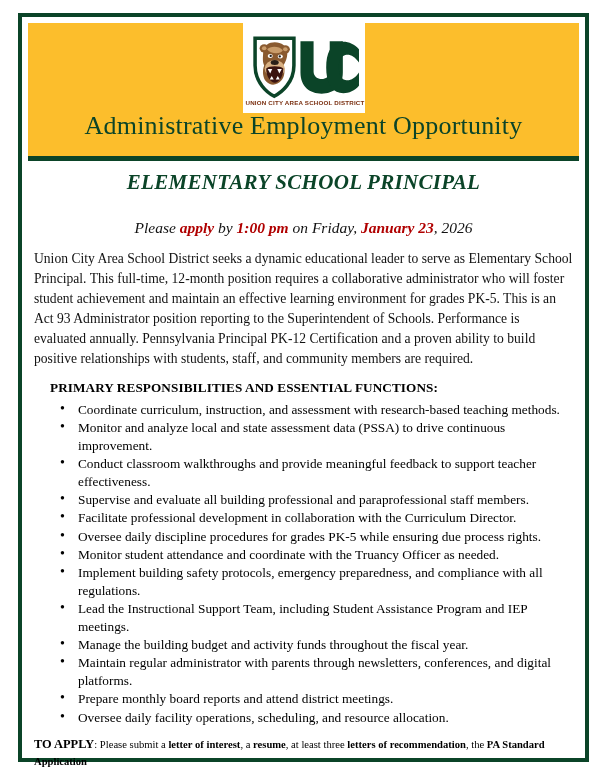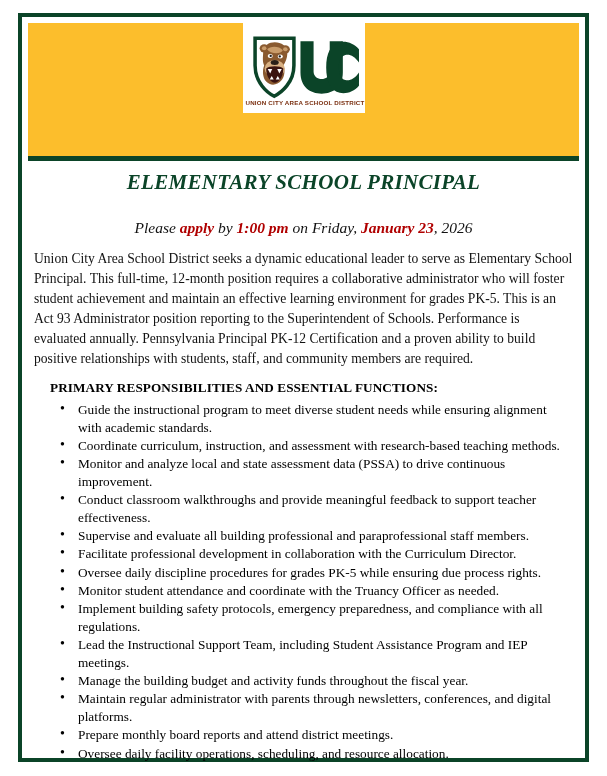--- a/index.html
+++ b/index.html
@@ -221,39 +221,39 @@
               <path d="M108 22 L134 22 L134 82 C134 92 142 97 150 97 C158 97 166 92 166 82
                        L166 22 L192 22 L192 84 C192 112 173 126 150 126 C127 126 108 112 108 84 Z" fill="#0b4428"></path>
 
               <path d="M224 38 C214 26 198 21 186 24 C168 28 159 46 159 74 C159 102 168 120 186 124
                        C198 127 214 122 224 110 L224 84 C216 96 206 101 197 99
                        C187 96 184 86 184 74 C184 62 187 52 197 49 C206 47 216 52 224 64 Z" fill="#0b4428"></path>
             </svg>
             <div class="logo-wordmark">UNION CITY AREA SCHOOL DISTRICT</div>
           </div>
         </div>
+        <div class="masthead-title">Administrative Employment Opportunity</div>
       </div>
       <div class="gold-underbar"></div>
 
       <div class="content">
 
         <div class="job-title">ELEMENTARY SCHOOL PRINCIPAL</div>
 
         <div class="deadline">
           <span>Please </span><b>apply</b><span> by </span><b>1:00 pm</b><span> on Friday, </span><b>January 23</b><span>, 2026</span>
         </div>
 
         <div class="para">Union City Area School District seeks a dynamic educational leader to serve as Elementary School Principal.  This full-time, 12-month position requires a collaborative administrator who will foster student achievement and maintain an effective learning environment for grades PK-5.  This is an Act 93 Administrator position reporting to the Superintendent of Schools.  Performance is evaluated annually.  Pennsylvania Principal PK-12 Certification and a proven ability to build positive relationships with students, staff, and community members are required.</div>
 
         <div class="section-head">
           <b>PRIMARY RESPONSIBILITIES AND ESSENTIAL FUNCTIONS</b><span>:</span>
         </div>
 
         <ul class="duties">
-          <li>Guide the instructional program to meet diverse student needs while ensuring alignment with academic standards.</li>
           <li>Coordinate curriculum, instruction, and assessment with research-based teaching methods.</li>
           <li>Monitor and analyze local and state assessment data (PSSA) to drive continuous improvement.</li>
           <li>Conduct classroom walkthroughs and provide meaningful feedback to support teacher effectiveness.</li>
           <li>Supervise and evaluate all building professional and paraprofessional staff members.</li>
           <li>Facilitate professional development in collaboration with the Curriculum Director.</li>
           <li>Oversee daily discipline procedures for grades PK-5 while ensuring due process rights.</li>
           <li>Monitor student attendance and coordinate with the Truancy Officer as needed.</li>
           <li>Implement building safety protocols, emergency preparedness, and compliance with all regulations.</li>
           <li>Lead the Instructional Support Team, including Student Assistance Program and IEP meetings.</li>
           <li>Manage the building budget and activity funds throughout the fiscal year.</li>

